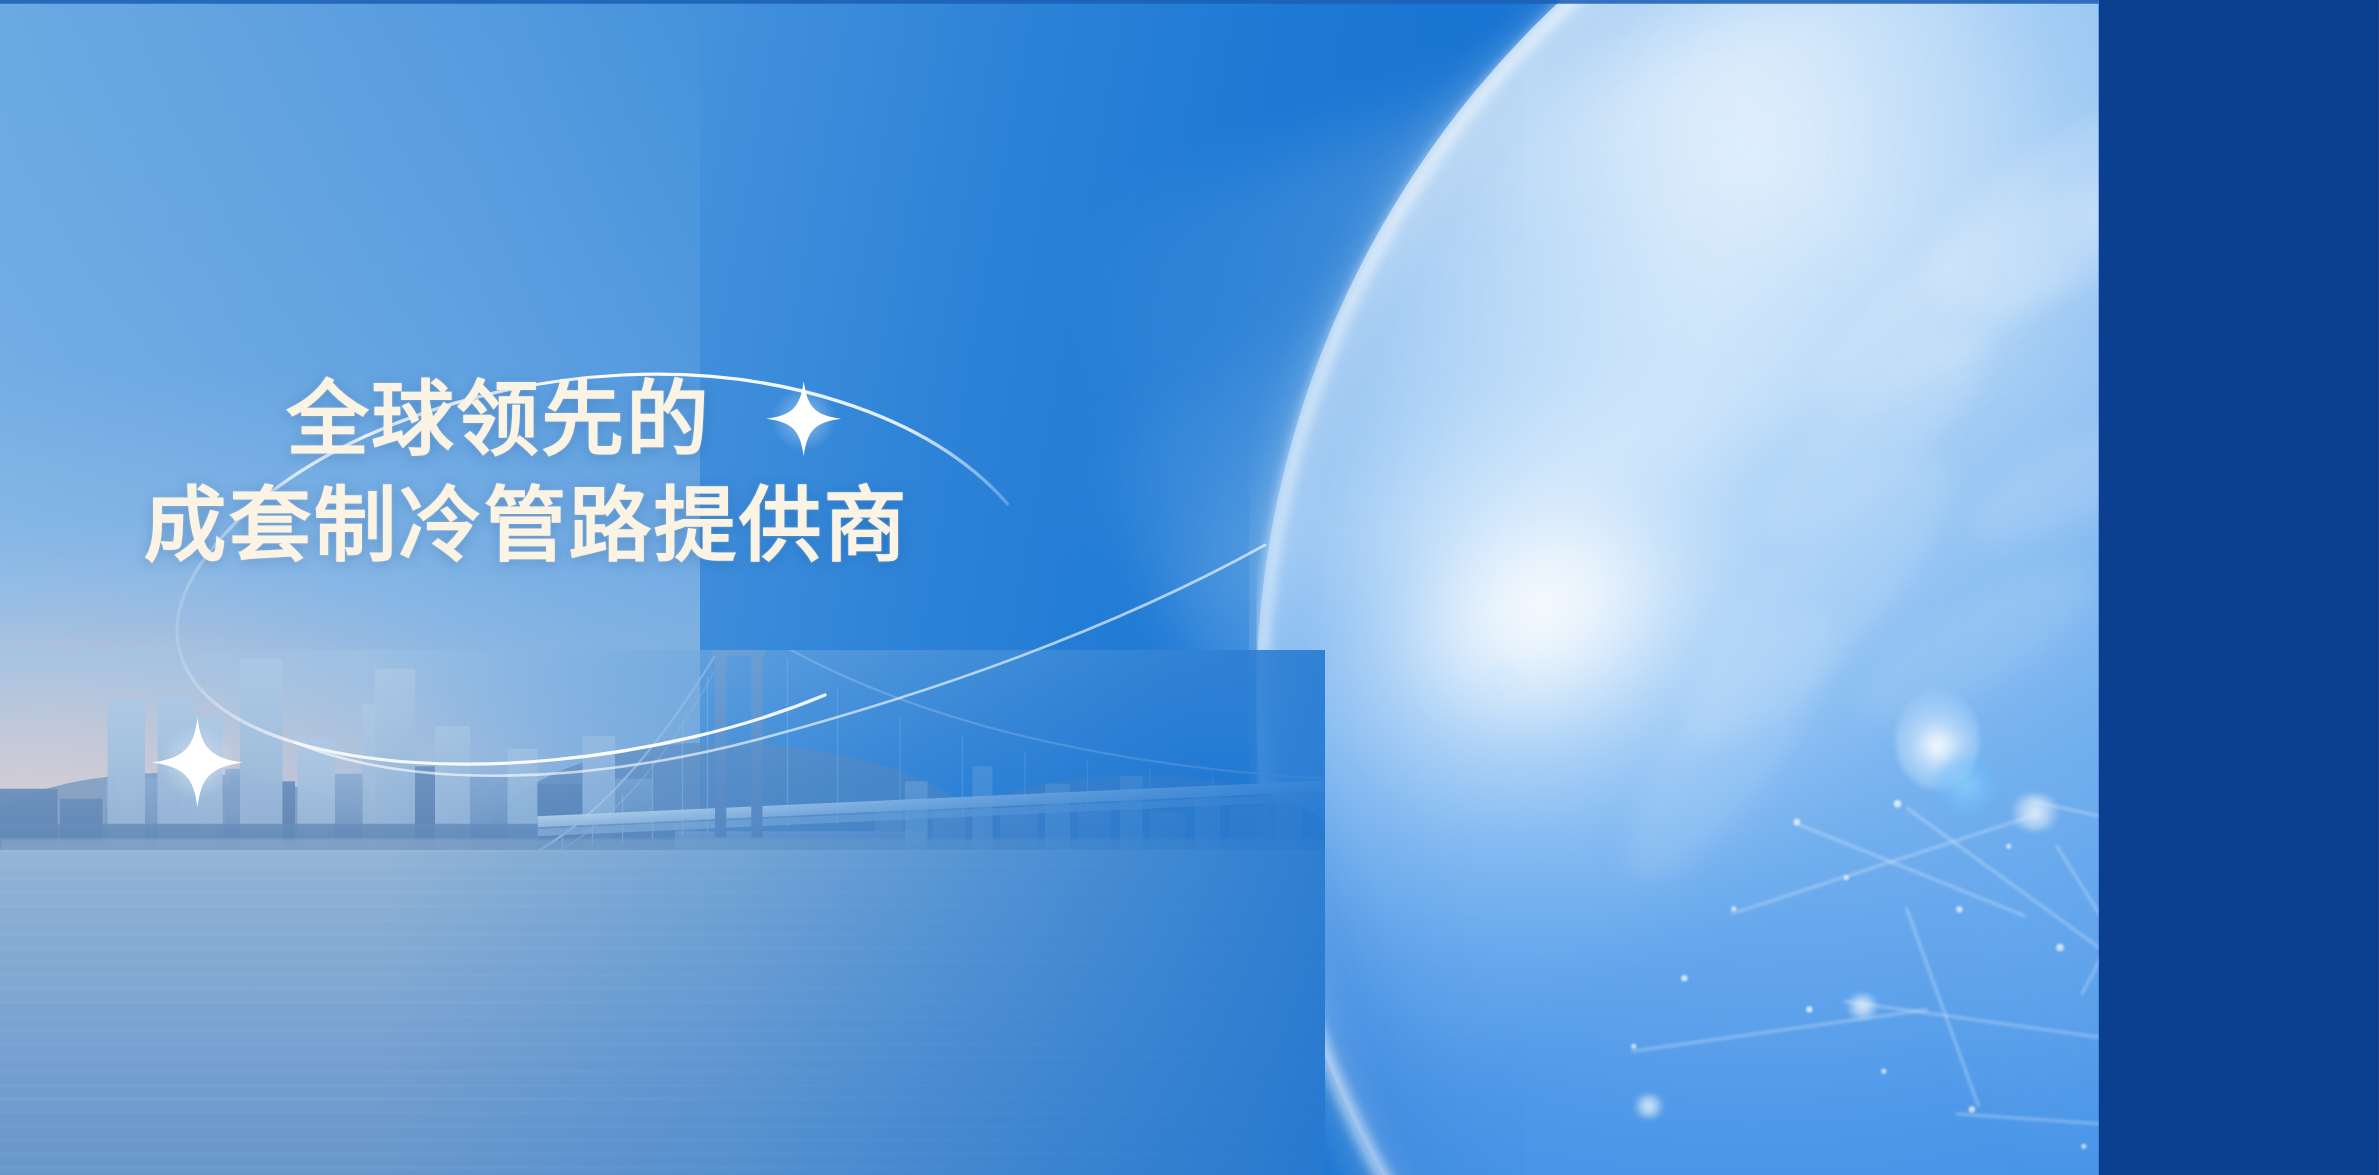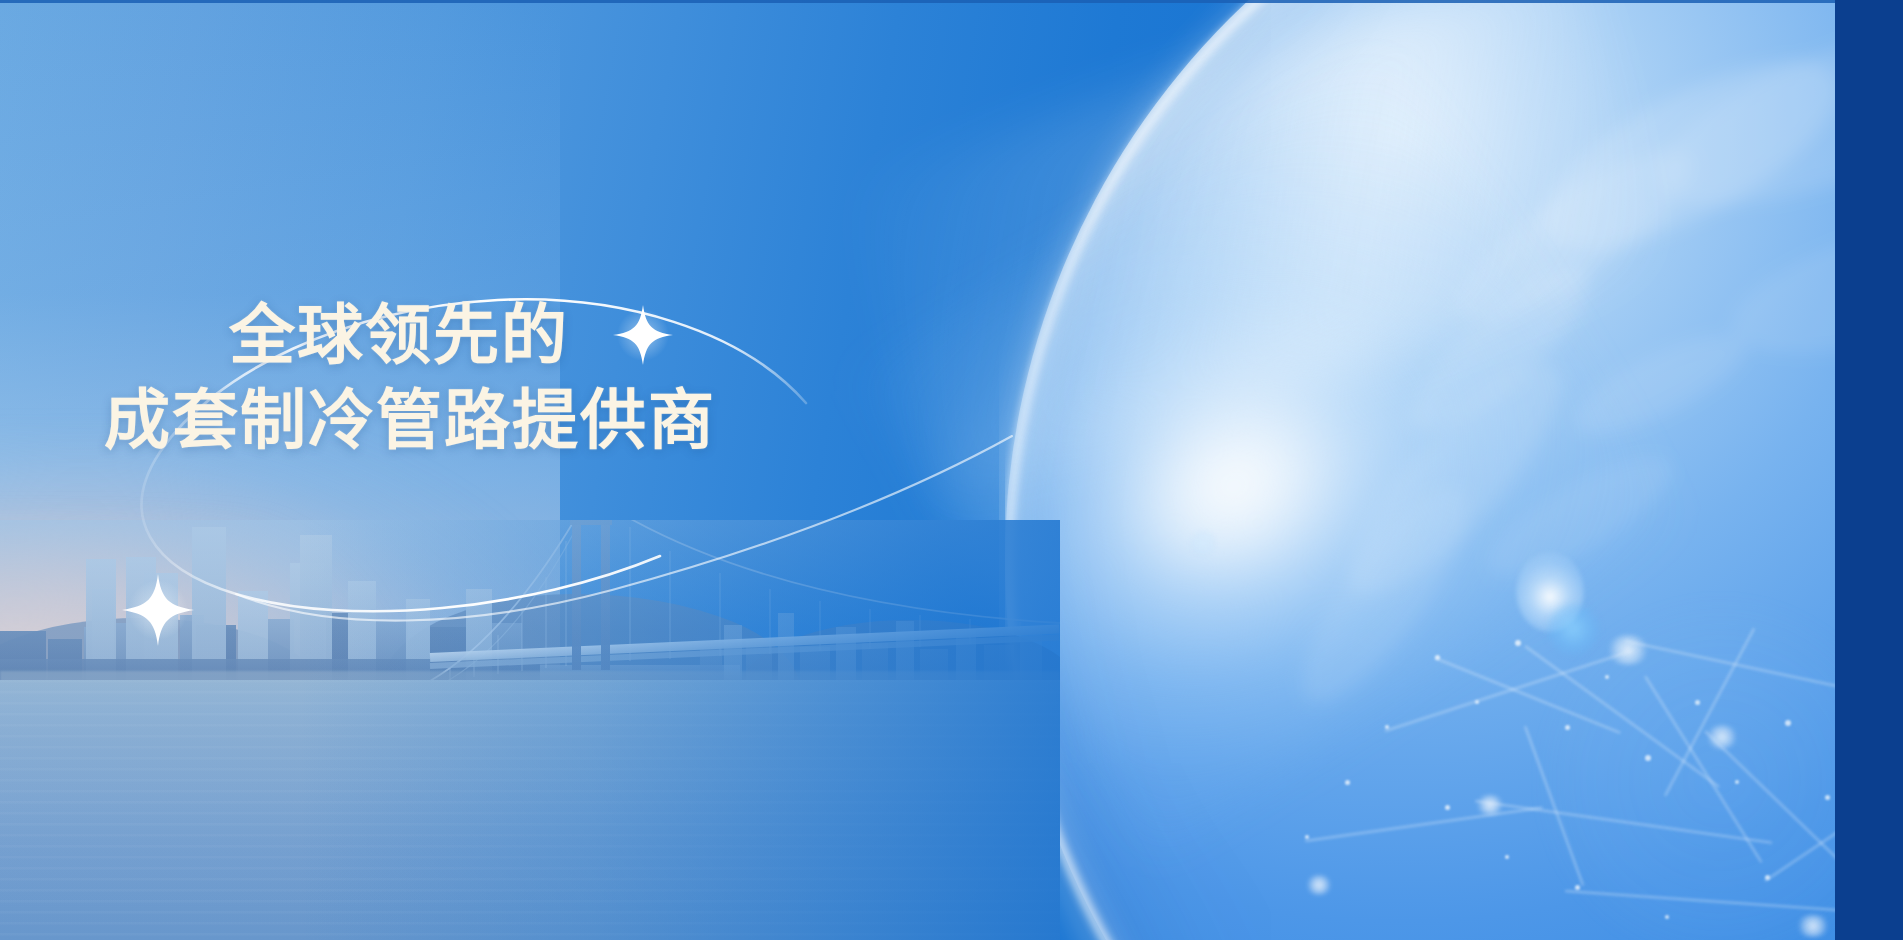--- a/index.html
+++ b/index.html
@@ -7,21 +7,21 @@
     margin: 0;
     padding: 0;
     background: #0b3f8f;
   }
   body {
     font-family: "Liberation Sans", "DejaVu Sans", sans-serif;
   }
 
   .stage {
     position: relative;
-    width: 1835px;
+    width: 1679px;
     height: 940px;
     overflow: hidden;
     background: #8b5cf6;
   }
 
   
   .sky-base {
     position: absolute;
     inset: 0;
     background:
@@ -435,21 +435,21 @@
     line-height: 1.07;
     font-weight: 700;
     letter-spacing: 2px;
     color: #fbf4e4;
     text-shadow:
       0 2px 10px rgba(20,70,130,0.26),
       0 0 2px rgba(255,255,255,0.35);
     white-space: nowrap;
   }
   .headline .line1 { margin-left: 125px; }
-  .headline .line2 { margin-left: 0px; margin-top: 14px; }
+  .headline .line2 { margin-left: 11px; margin-top: 14px; }
 
   
   .edge-top {
     position: absolute;
     left: 0; top: 0; width: 100%; height: 3px;
     background: #1a5fb4;
     opacity: .85;
     z-index: 20;
   }
 </style>

